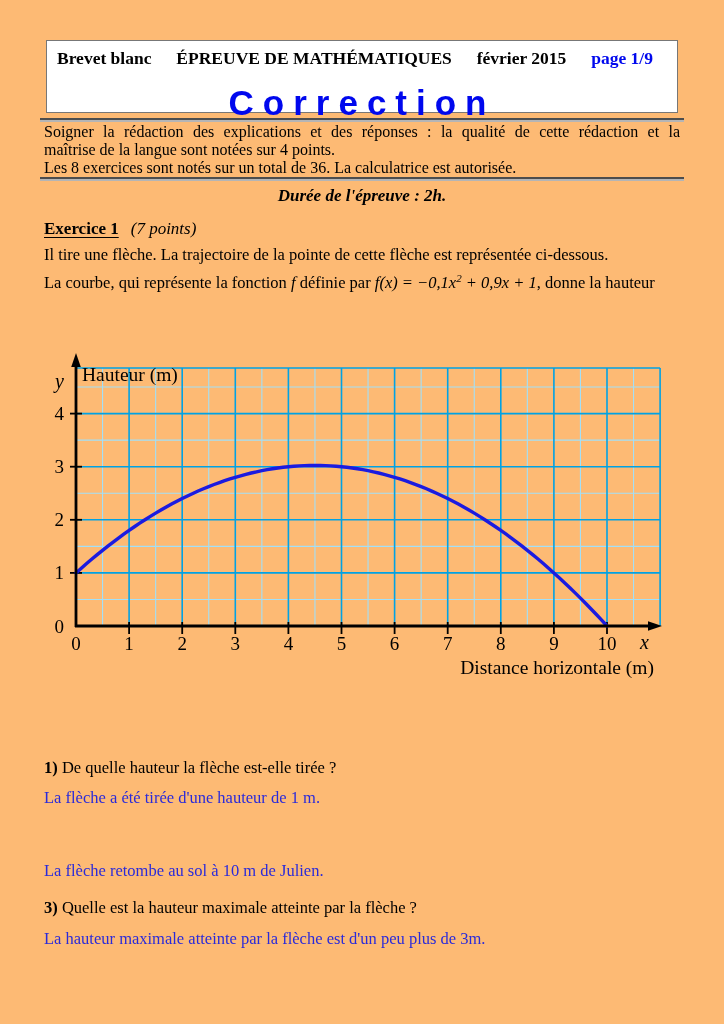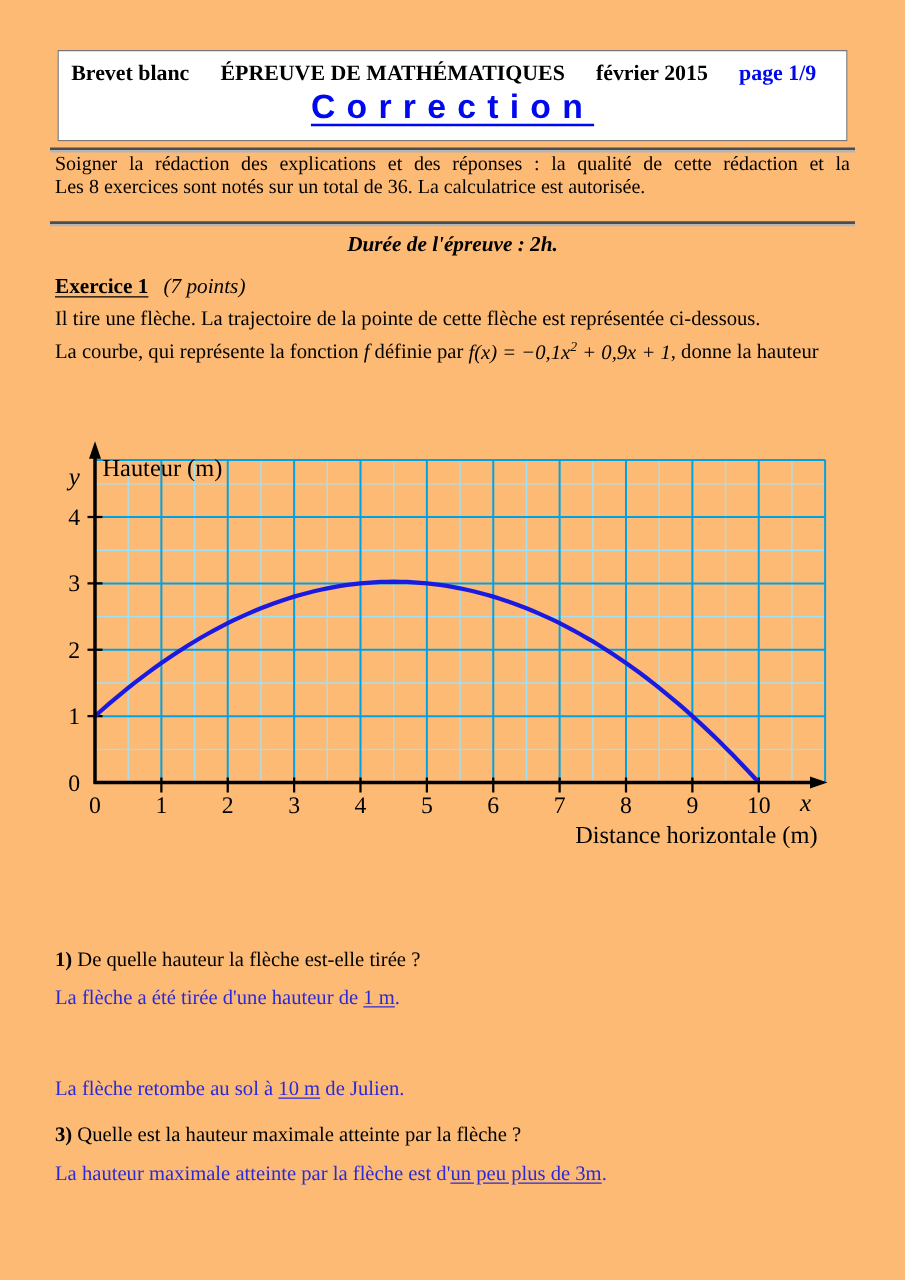--- a/index.html
+++ b/index.html
@@ -5,22 +5,22 @@
   html,body{margin:0;padding:0;background:#ffffff;}
   #page{position:relative;width:724px;height:1024px;background:#fdba74;
         font-family:"Liberation Serif",serif;color:#000;overflow:hidden;}
   .abs{position:absolute;}
 
   
   .hdr-box{left:46px;top:40px;width:630px;height:71px;border:1.5px solid #777;background:#fff;}
   .hdr-line1{display:flex;justify-content:space-between;align-items:baseline;
              padding:7px 24px 0 10px;font-weight:bold;font-size:17.5px;white-space:nowrap;}
   .hdr-page{color:#0008ee;}
-  .hdr-correction{margin-top:1px;text-align:center;
-        font-family:"Liberation Sans",sans-serif;font-weight:bold;font-size:27px;
+  .hdr-correction{margin-top:14px;text-align:center;
+        font-family:"Liberation Sans",sans-serif;font-weight:bold;font-size:35px;
         letter-spacing:9px;color:#0008ee;text-decoration:underline;
         text-decoration-thickness:2px;text-underline-offset:5px;}
 
   .rule{left:40px;width:644px;height:4px;background:linear-gradient(#4d4d4d 55%,#b5b5b5 55%);}
 
   .intro{left:44px;top:123px;width:636px;font-size:16px;line-height:18px;}
   .intro .j{text-align:justify;text-align-last:justify;}
 
   .duree{left:40px;top:186px;width:644px;text-align:center;
          font-weight:bold;font-style:italic;font-size:17px;}
@@ -35,40 +35,41 @@
 
   .chart-wrap{left:40px;top:351px;width:648px;height:345px;}
   .tick{font:19px "Liberation Serif",serif;fill:#000;}
   .axlabel{font:19.5px "Liberation Serif",serif;fill:#000;}
   .axvar{font:italic 20px "Liberation Serif",serif;fill:#000;}
 
   .notes{left:44px;top:701px;width:640px;font-size:16.5px;line-height:22px;}
   .q{left:44px;width:640px;font-size:16.5px;}
   .q b{font-weight:bold;}
   .ans{left:44px;width:640px;font-size:16.5px;color:#2a2ada;}
-  .ans .u{text-decoration:underline;text-underline-offset:2px;text-align:center;}
+  .ans .u{text-underline-offset:2px;text-align:center;}
 </style>
 </head>
 <body>
 
 <div id="page">
 
   <div class="abs hdr-box">
     <div class="hdr-line1">
       <span>Brevet blanc</span>
       <span>ÉPREUVE DE MATHÉMATIQUES</span>
       <span>février 2015</span>
       <span class="hdr-page">page 1/9</span>
     </div>
     <div class="hdr-correction">Correction</div>
   </div>
 
   <div class="abs rule" style="top:118px"></div>
   <div class="abs intro">
     <div class="j">Soigner la rédaction des explications et des réponses : la qualité de cette rédaction et la</div>
+    <div>maîtrise de la langue sont notées sur 4 points.</div>
     <div>Les 8 exercices sont notés sur un total de 36. La calculatrice est autorisée.</div>
   </div>
   <div class="abs rule" style="top:177px"></div>
 
   <div class="abs duree">Durée de l'épreuve : 2h.</div>
 
   <div class="abs exo">
     <span class="t">Exercice 1</span><span class="p">(7 points)</span>
   </div>
 

